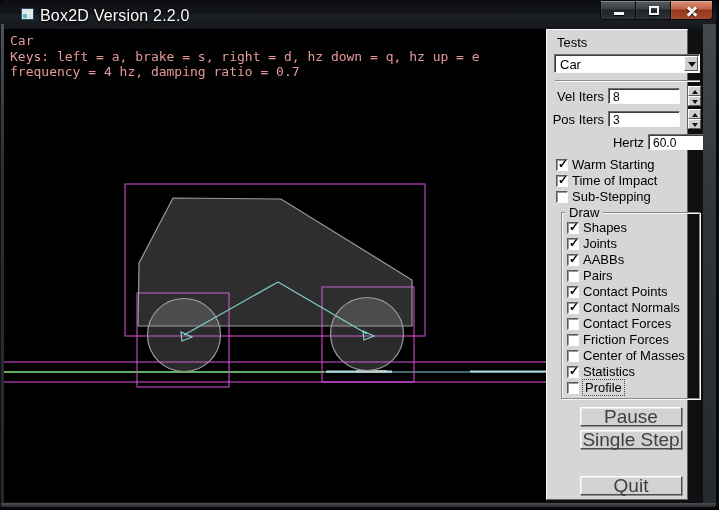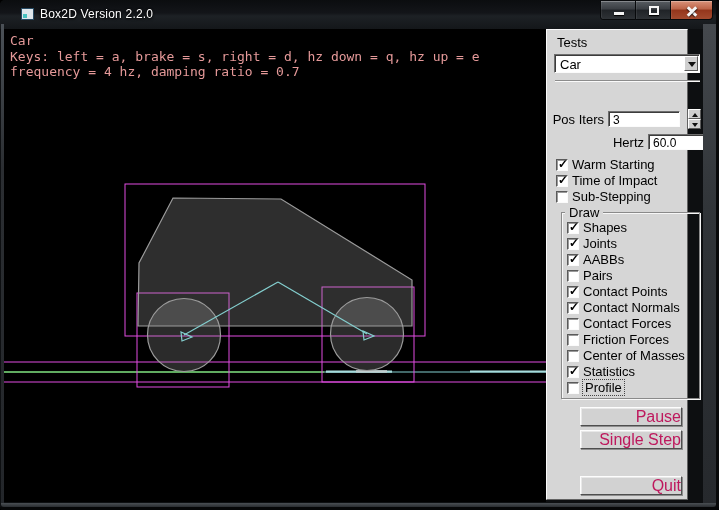--- a/index.html
+++ b/index.html
@@ -19,21 +19,21 @@
                   background:linear-gradient(180deg,#4a4f54,#2a2d31); border-radius:0 0 3px 3px; }
   .frame-bottom2{ position:absolute; left:0; right:0; bottom:0; height:3px; background:#060708; }
 
   
   .titlebar { position:absolute; left:0; top:0; width:719px; height:29px;
               background:linear-gradient(180deg,#0b0d0f 0%,#131519 45%,#1d2125 55%,#14171a 100%); }
   .app-icon { position:absolute; left:21px; top:8px; width:13px; height:12px;
               background:#dfe7ec; border:1px solid #274a63; }
   .app-icon::after { content:""; position:absolute; left:1px; bottom:1px; width:4px; height:4px;
               background:#49c2c0; }
-  .title-text { position:absolute; left:40px; top:7px; font-size:12px; color:#fefefe;
+  .title-text { position:absolute; left:40px; top:7px; font-size:16px; color:#fefefe;
               text-shadow:0 1px 3px #000, 0 0 2px #000; letter-spacing:.2px; }
 
   .cap-group { position:absolute; right:6px; top:0; display:flex; }
   .cap-btn { position:relative; height:20px; border:1px solid #07090b;
              background:linear-gradient(180deg,#585d62 0%,#3a3e43 45%,#202327 50%,#2e3236 100%);
              box-shadow:inset 0 1px 0 rgba(255,255,255,.28), inset 1px 0 0 rgba(255,255,255,.08); }
   .cap-min   { width:36px; border-radius:0 0 0 3px; }
   .cap-max   { width:35px; border-left:none; }
   .cap-close { width:42px; border-left:none; border-radius:0 0 4px 0;
              background:linear-gradient(180deg,#d9927a 0%,#bc6347 45%,#94361c 50%,#a34a2e 100%); }
@@ -99,21 +99,21 @@
   .check-label { position:absolute; left:16px; top:0px; white-space:nowrap; }
   .check-label.focus-dotted { outline:1px dotted #444; padding:0 2px; }
 
   .groupbox { position:absolute; left:14px; top:182px; width:139px; height:187px;
            border:1px solid #8a8a8a; box-shadow:1px 1px 0 #f7f7f7, inset 1px 1px 0 #f7f7f7; }
   .group-title { position:absolute; left:18px; top:175px; background:#d6d6d6; padding:0 4px; }
 
   .btn { position:absolute; left:33px; width:102px; height:19px; background:#d2d2d2;
            border:1px solid; border-color:#fdfdfd #4e4e4e #4e4e4e #fdfdfd;
            box-shadow:1px 1px 0 #8e8e8e, inset 1px 1px 0 #e8e8e8;
-           text-align:right; font-size:16px; line-height:17px; color:#be185d; cursor:default; }
+           text-align:center; font-size:19px; line-height:17px; color:#404040; cursor:default; }
 </style>
 </head>
 <body>
 
 <div class="window">
 
   <div class="titlebar">
     <div class="app-icon"></div>
     <div class="title-text">Box2D Version 2.2.0</div>
     <div class="cap-group">
@@ -169,20 +169,32 @@
 
     <div class="combo">
       <div class="combo-text">Car</div>
       <div class="combo-btn">
         <div class="combo-arrow"></div>
       </div>
     </div>
 
     <div class="separator"></div>
 
+    <div class="spin-row" style="top:56px;">
+      <span class="spin-label">Vel Iters</span>
+      <span class="spin-input">8</span>
+      <span class="spinner">
+        <span class="spin-btn spin-up">
+            <span class="tri-up"></span>
+          </span>
+        <span class="spin-btn spin-down">
+            <span class="tri-down"></span>
+          </span>
+      </span>
+    </div>
     <div class="spin-row" style="top:79px;">
       <span class="spin-label">Pos Iters</span>
       <span class="spin-input">3</span>
       <span class="spinner">
         <span class="spin-btn spin-up">
             <span class="tri-up"></span>
           </span>
         <span class="spin-btn spin-down">
             <span class="tri-down"></span>
           </span>

